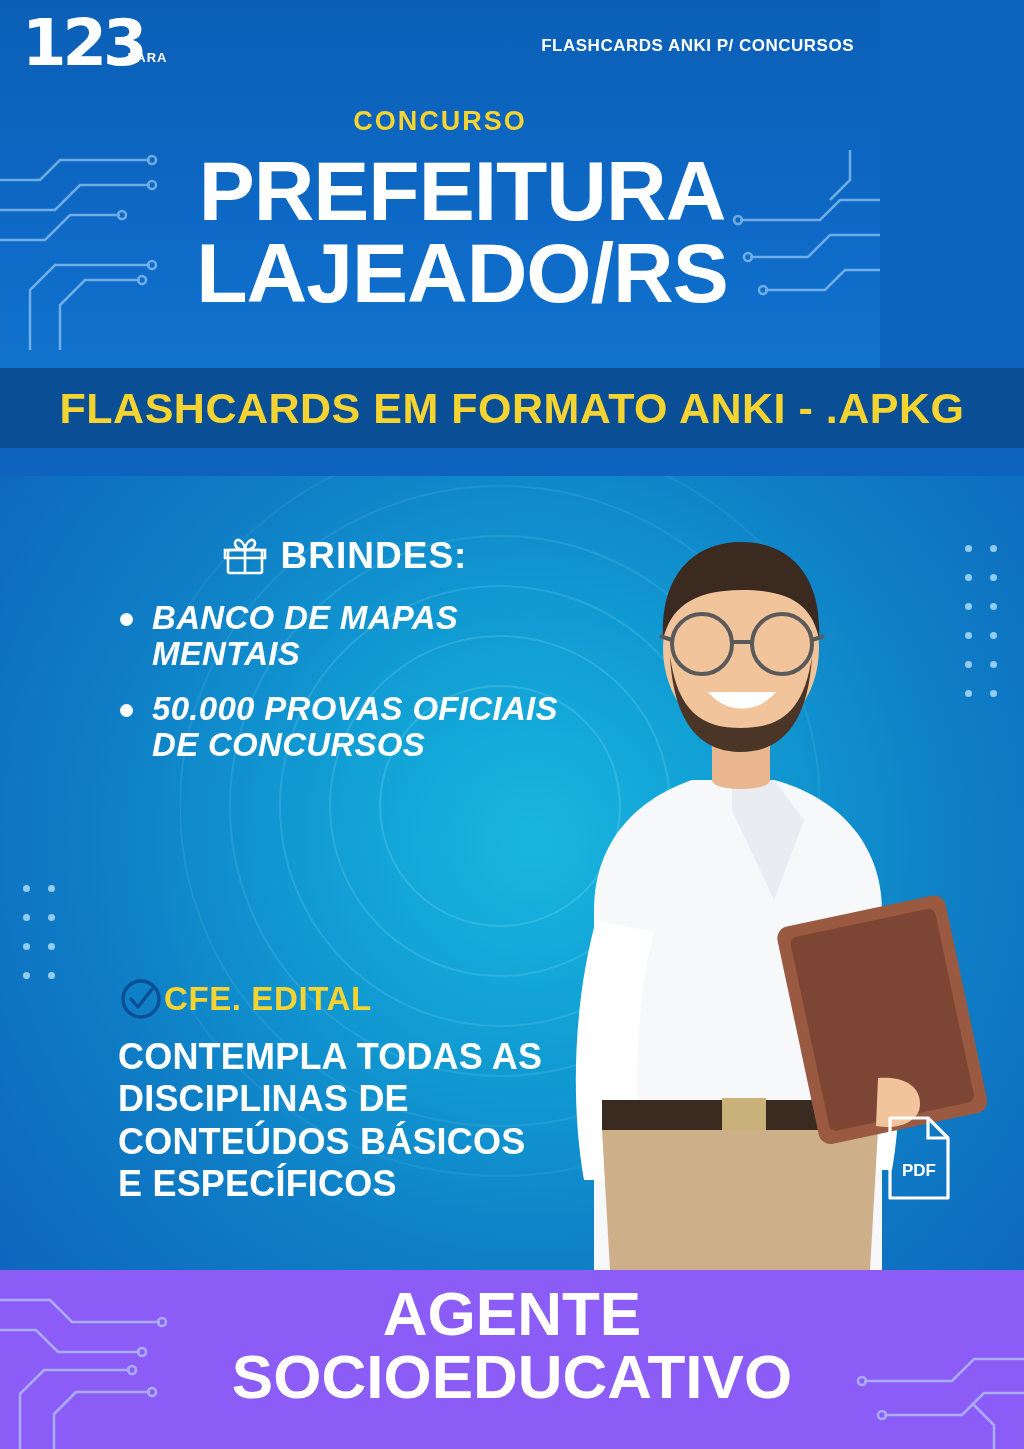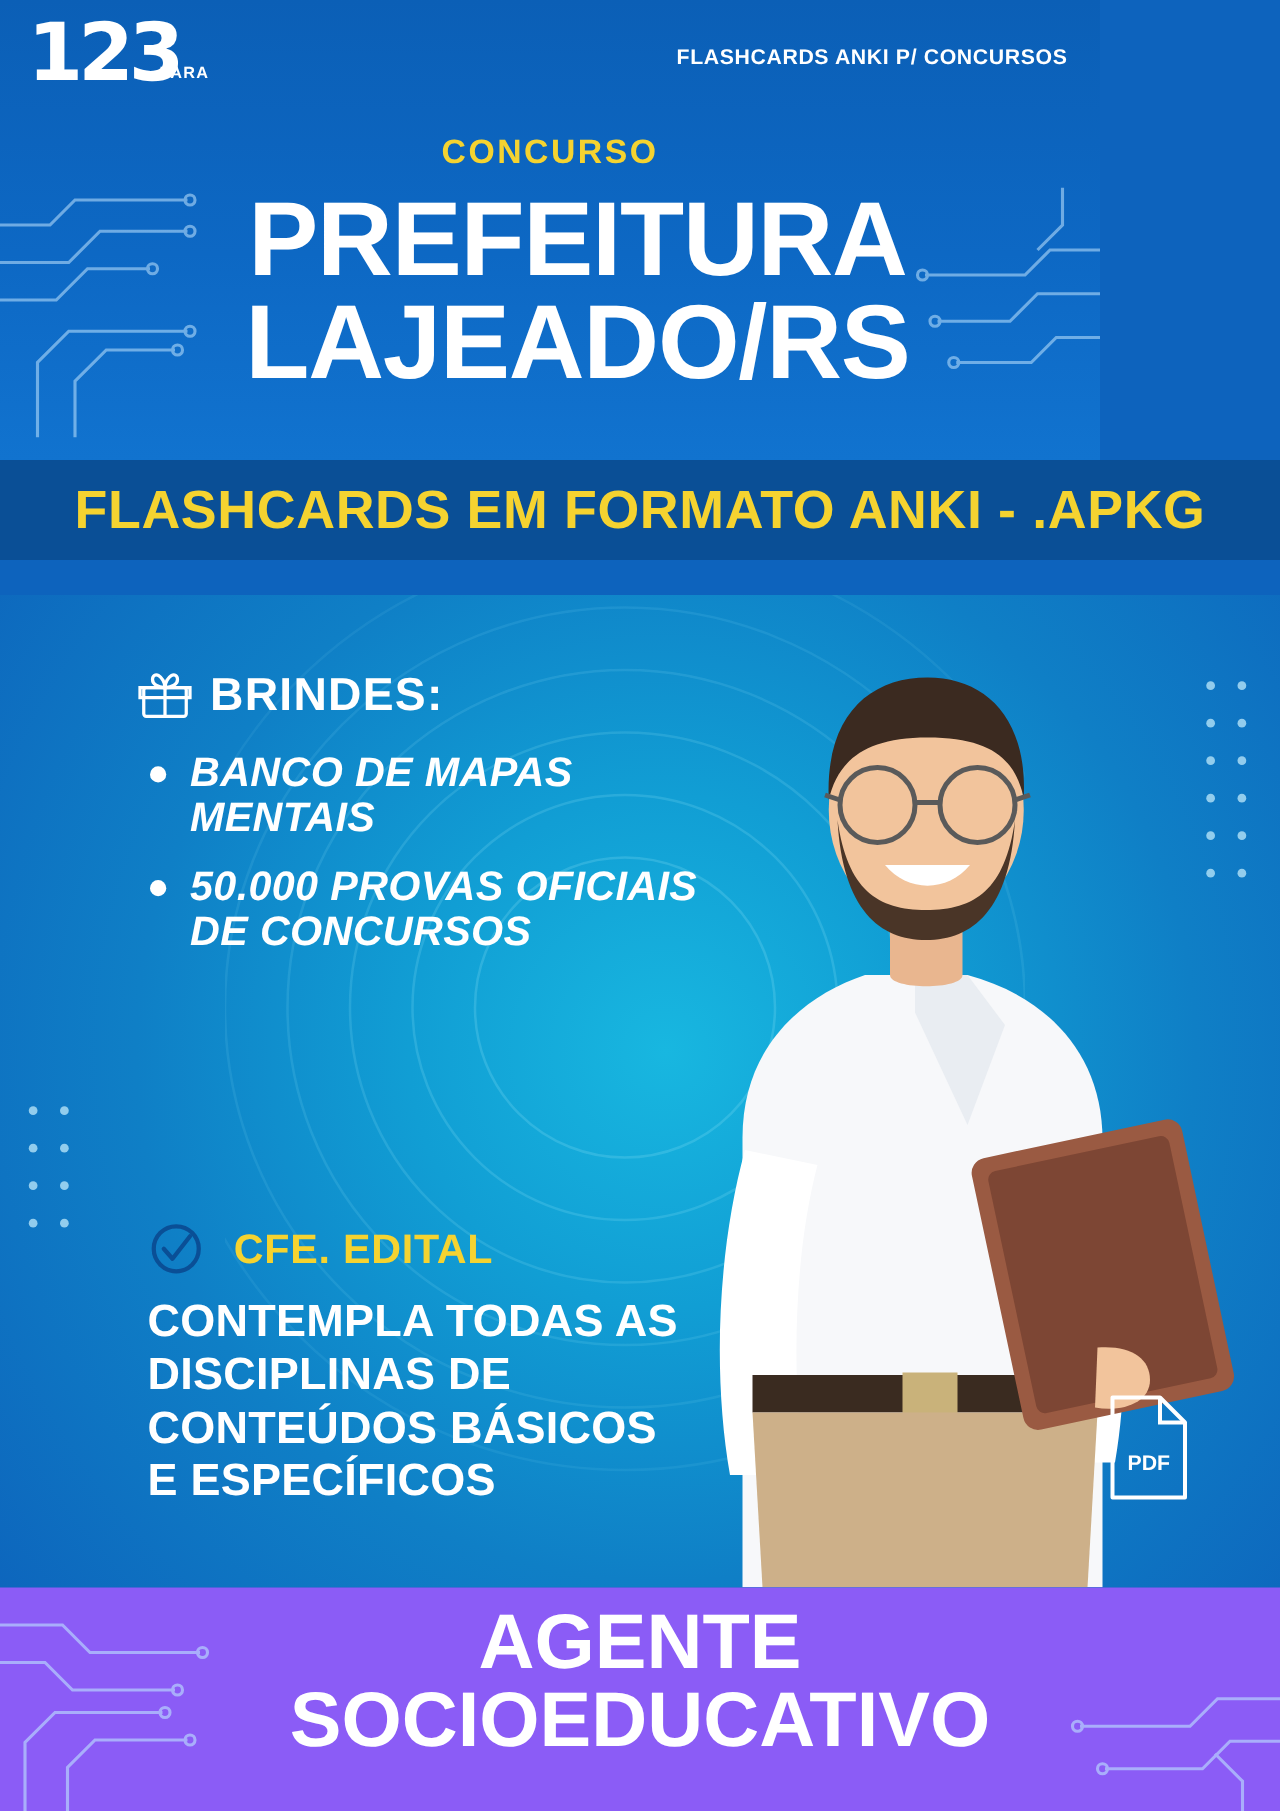--- a/index.html
+++ b/index.html
@@ -82,20 +82,21 @@
   .dots-left { position:absolute; left:14px; top:400px; }
   .dot { width:7px; height:7px; border-radius:50%; background:#bfe9fb; opacity:0.75; display:inline-block; margin:9px; }
 
   .brindes {
     position:absolute; top:58px; left:110px; width:470px;
     color:#ffffff;
   }
   .brindes-head {
     display:flex; align-items:center; gap:14px;
     margin-bottom:22px;
+    justify-content:center;
   }
   .brindes-head .label {
     font-size:37px; font-weight:bold; letter-spacing:1px; color:#ffffff;
   }
   .gift-icon svg { display:block; }
   ul.brindes-list { list-style:none; }
   ul.brindes-list li {
     position:relative;
     font-size:33px; font-weight:bold; line-height:1.08;
     color:#ffffff; margin-bottom:20px; padding-left:42px;
@@ -104,21 +105,21 @@
   }
   ul.brindes-list li::before {
     content:""; position:absolute; left:10px; top:13px;
     width:13px; height:13px; border-radius:50%; background:#ffffff;
   }
 
   .edital {
     position:absolute; top:500px; left:118px; width:430px;
   }
   .edital-head {
-    display:flex; align-items:center; gap:23px; margin-bottom:14px;
+    display:flex; align-items:center; gap:0; margin-bottom:14px;
   }
   .edital-head .label {
     font-size:33px; font-weight:bold; color:#f5d330; letter-spacing:0.6px;
   }
   .check-icon svg { display:block; }
   .edital-body {
     font-size:36px; font-weight:bold; line-height:1.18;
     color:#ffffff; letter-spacing:0.2px;
   }
 

